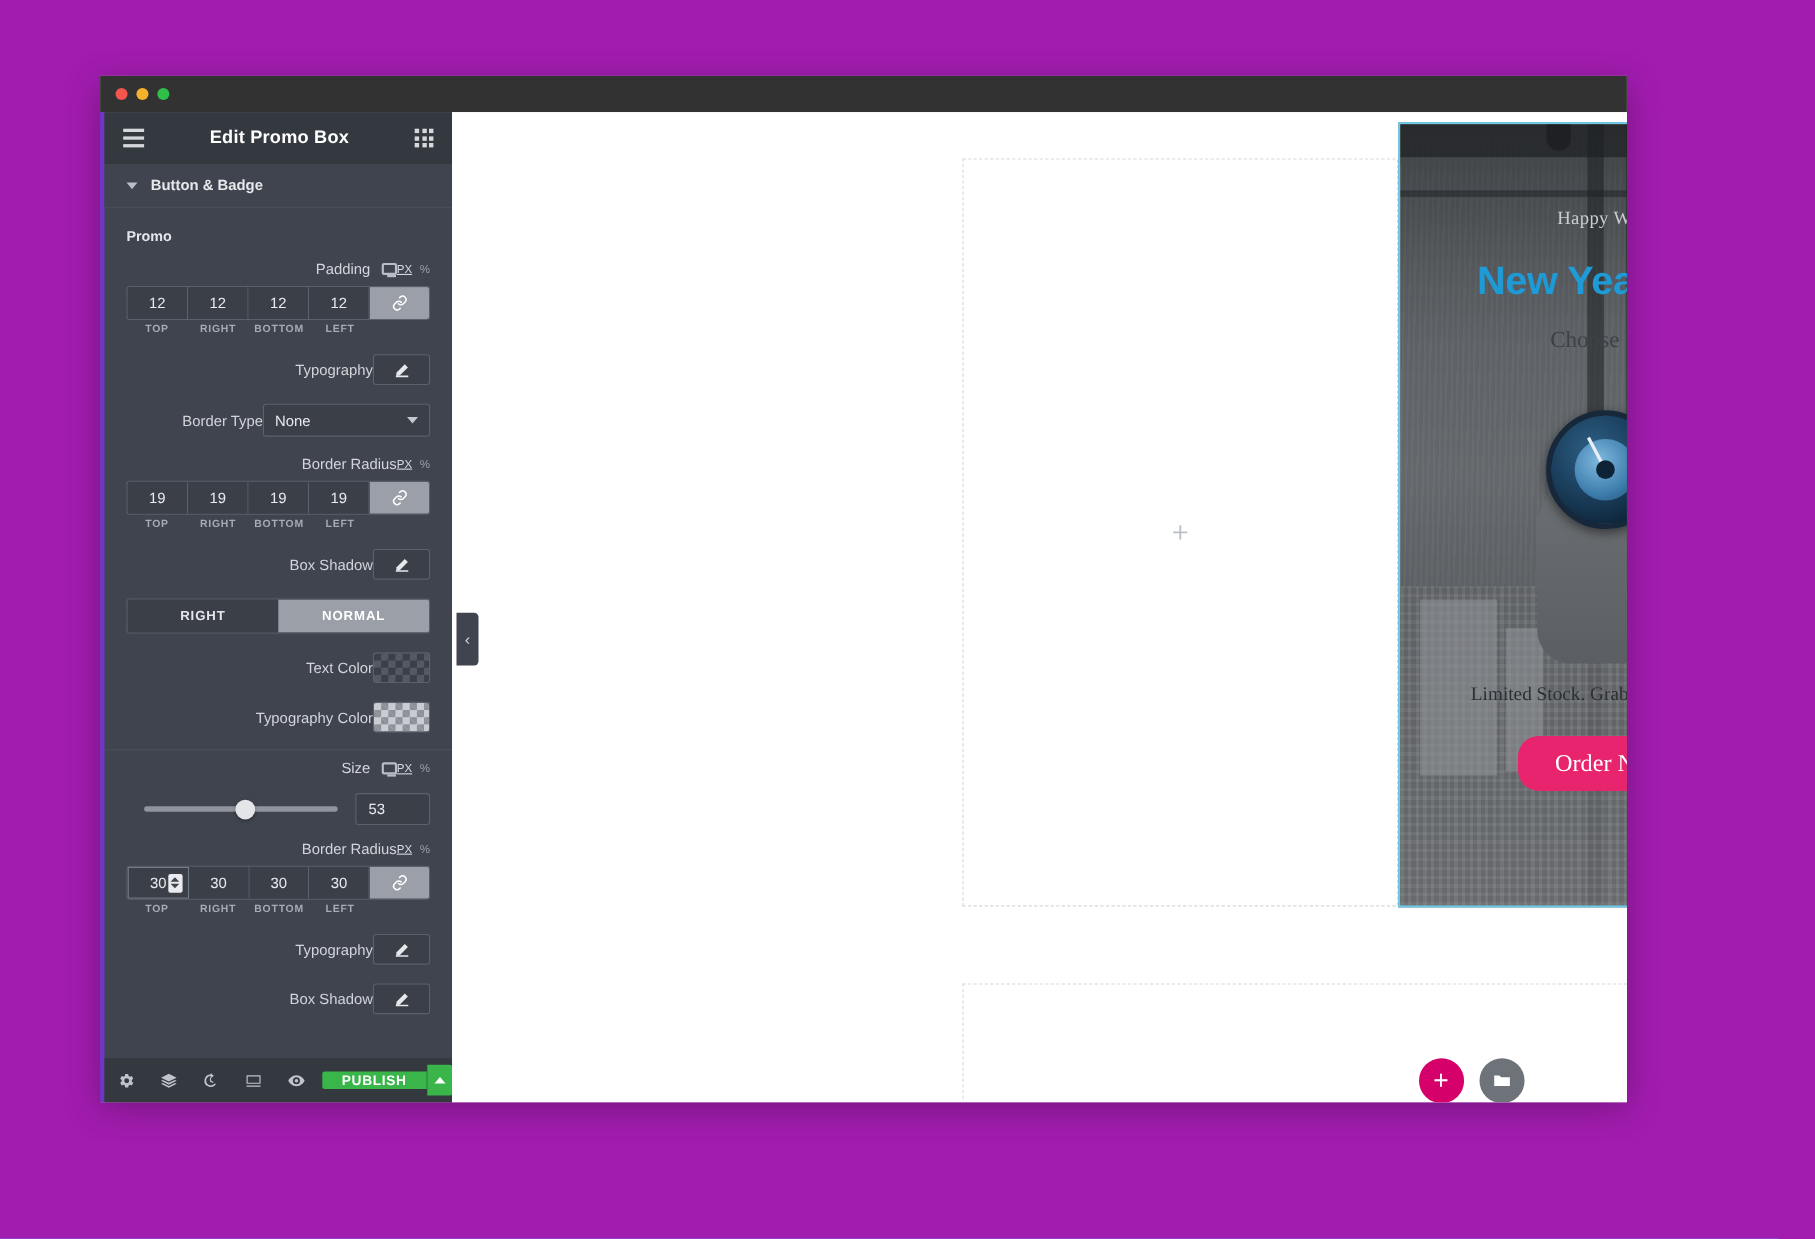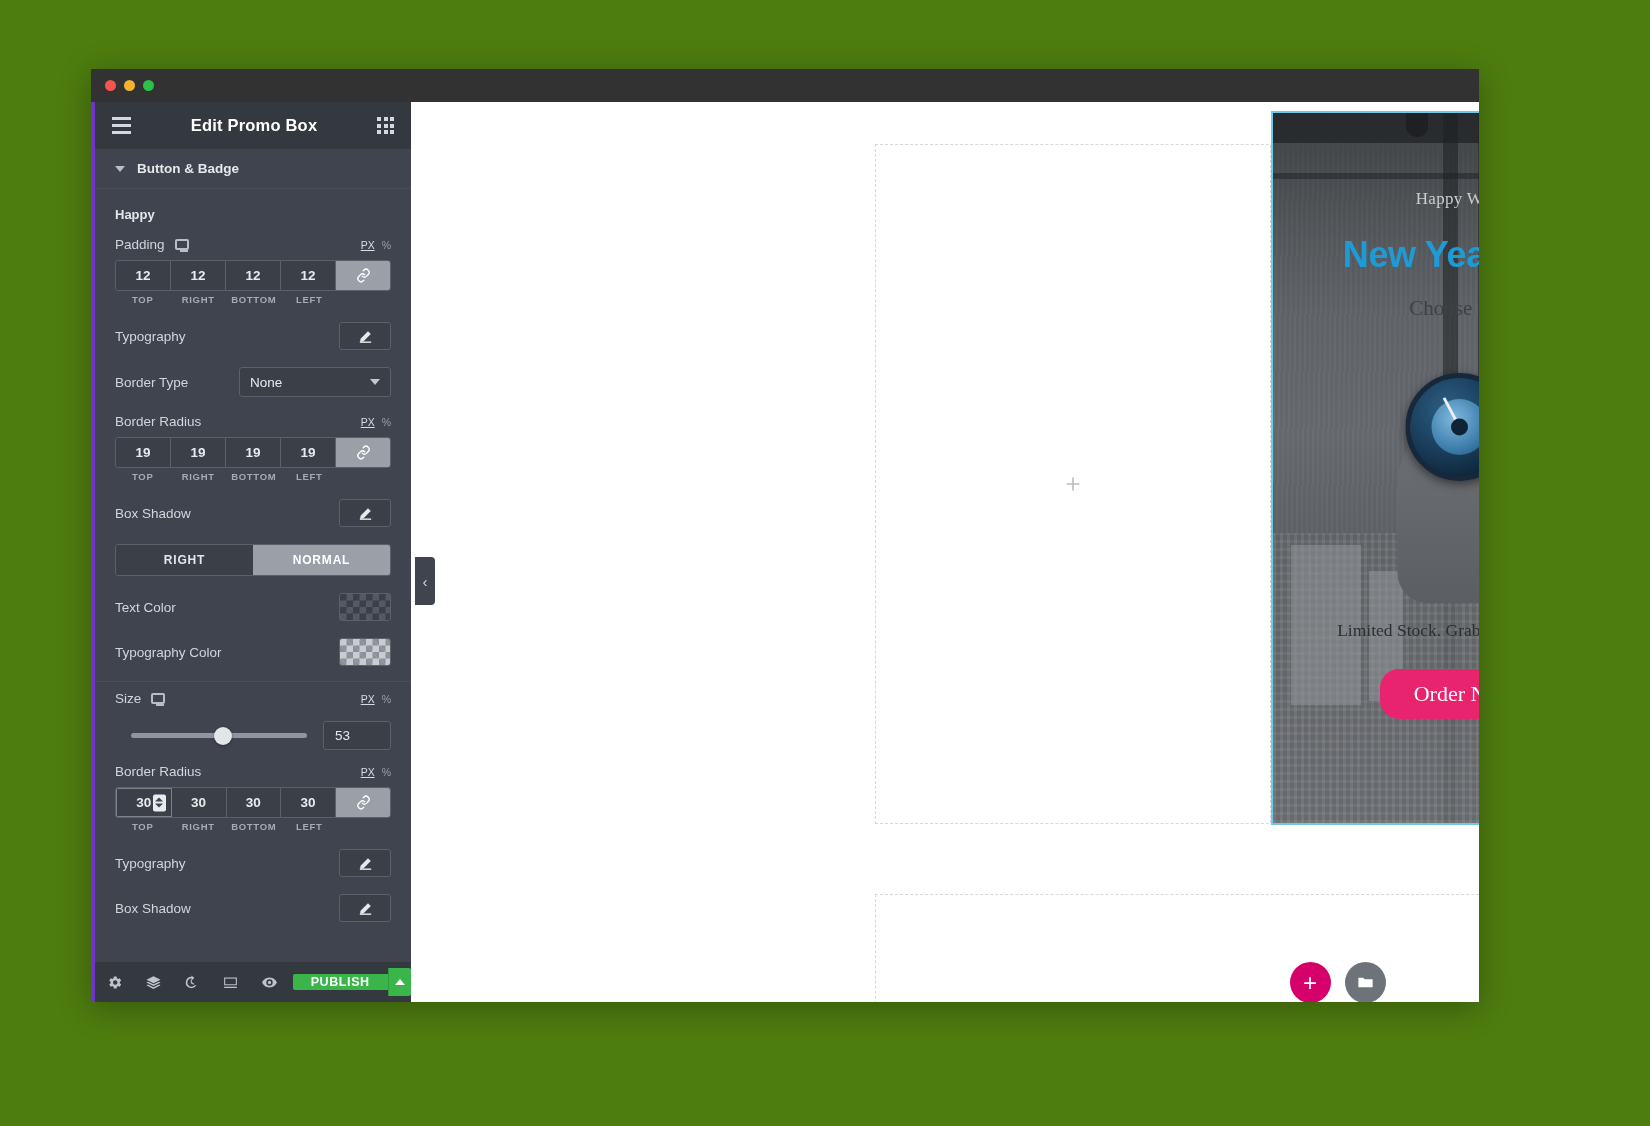--- a/index.html
+++ b/index.html
@@ -2,21 +2,21 @@
 <html><head>
 <meta charset="utf-8">
 <style>
   * { box-sizing: border-box; margin: 0; padding: 0; }
   html, body {
     width: 1650px; height: 1126px;
     background: #6b35c4;
     font-family: "Liberation Sans", sans-serif;
     overflow: hidden;
   }
-  #root { position: relative; width: 1650px; height: 1126px; background: #4d7c0f; }
+  #root { position: relative; width: 1650px; height: 1126px; background: #a21caf; }
 
   
   .window {
     position: absolute;
     left: 91px; top: 69px;
     width: 1388px; height: 933px;
     background: #fff;
     box-shadow: 0 6px 30px rgba(0,0,0,.28);
   }
   .titlebar {
@@ -64,39 +64,39 @@
 
   .panel-scroll { flex: 1; overflow: hidden; padding: 0 0 10px 0; position: relative; }
 
   .group-label {
     color: #e4e6e9; font-size: 13px; font-weight: bold;
     padding: 18px 20px 6px 20px;
   }
   .divider { height: 1px; background: #4a4f5a; margin: 12px 0 0 0; }
 
   .row {
-    display: flex; align-items: center; justify-content: space-between;
-    padding: 9px 20px 3px 20px;
+    display: flex; align-items: center; justify-content: flex-end;
+    padding: 9px 20px 3px 32px;
   }
   .row-label { color: #d2d5da; font-size: 13.5px; display: flex; align-items: center; gap: 10px; }
   .monitor-icon {
     width: 14px; height: 11px; border: 2px solid #b9bdc5; border-radius: 2px;
     position: relative;
   }
   .monitor-icon::after {
     content: ''; position: absolute; left: 3px; bottom: -4px;
     width: 8px; height: 2px; background: #b9bdc5;
   }
   .units { display: flex; align-items: center; gap: 7px; }
   .unit { color: #9aa0a8; font-size: 10.5px; cursor: pointer; }
   .unit.active { color: #d7dadf; text-decoration: underline; }
 
   .dims {
     display: flex; margin: 5px 20px 0 20px;
-    border: 1px solid #5b606b; border-radius: 3px; overflow: hidden; font-weight: bold;
+    border: 1px solid #5b606b; border-radius: 3px; overflow: hidden;
   }
   .dim {
     flex: 1; height: 29px; background: #3a3f48;
     border-right: 1px solid #5b606b;
     display: flex; align-items: center; justify-content: center;
     color: #e8eaed; font-size: 13.5px;
     position: relative;
   }
   .dim.focused { background: #3a3f48; border: 1px solid #7c828d; }
   .spinner {
@@ -389,21 +389,21 @@
           </span>
         </div>
 
         <div class="section-bar">
           <span class="caret-down"></span>
           <span class="section-bar-label">Button &amp; Badge</span>
         </div>
 
         <div class="panel-scroll">
 
-          <div class="group-label">Happy</div>
+          <div class="group-label">Promo</div>
 
           <div class="row">
             <span class="row-label">
               <span>Padding</span>
               <span class="monitor-icon"></span>
             </span>
             <span class="units">
               <span class="unit active">PX</span>
               <span class="unit">%</span>
             </span>

